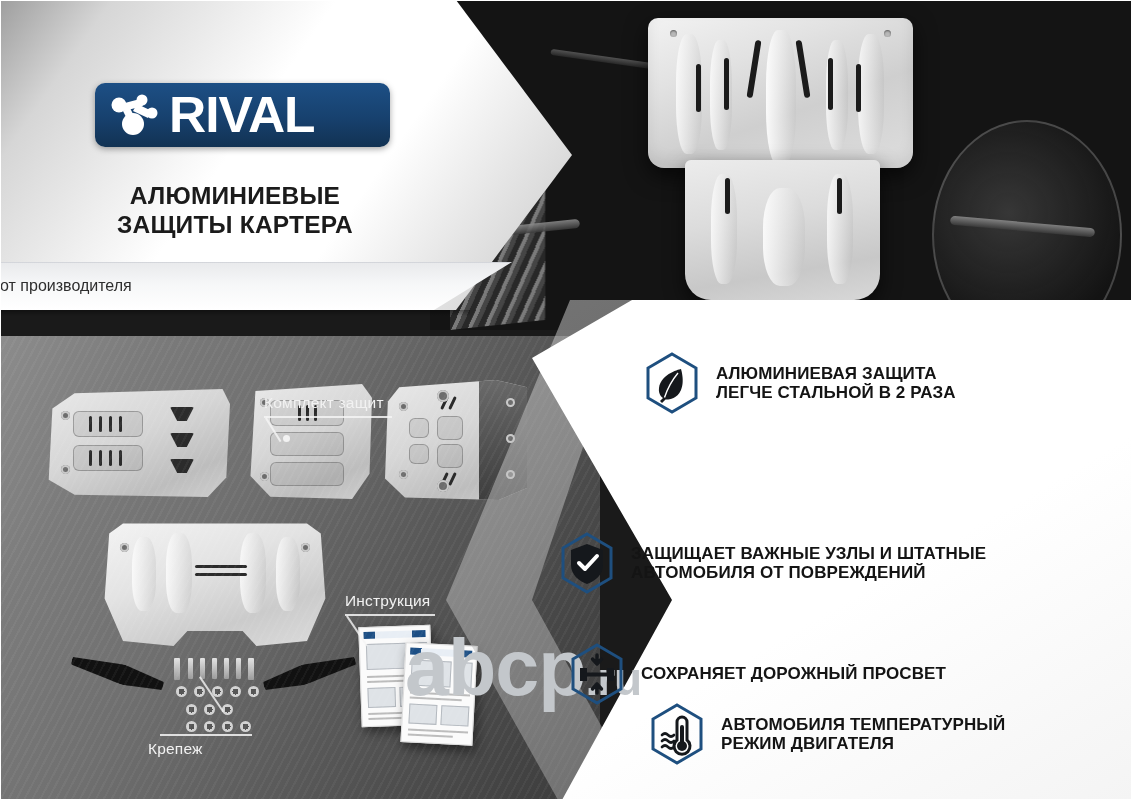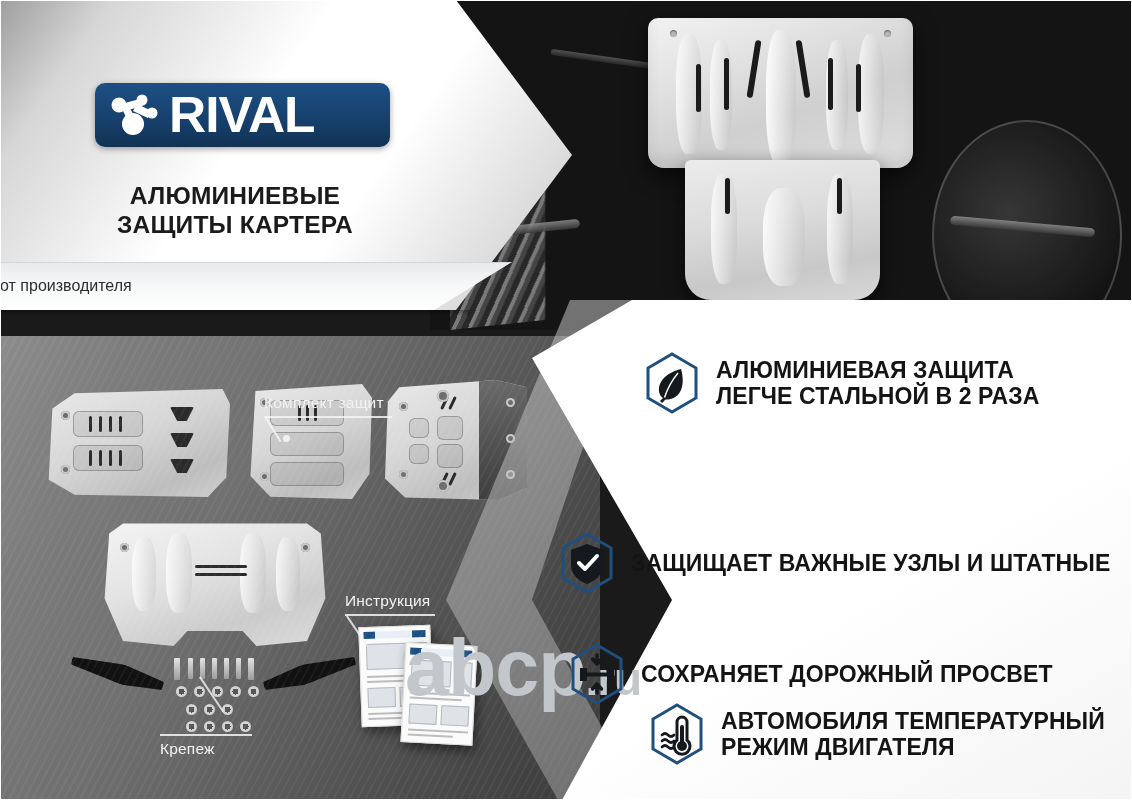--- a/index.html
+++ b/index.html
@@ -189,21 +189,21 @@
     font-size:79px; font-weight:bold; color:#c3c7cb;
     letter-spacing:-1px; line-height:1; user-select:none;
   }
   .watermark .ru { font-size:46px; font-weight:bold; color:#c3c7cb; }
 
   
   .features { position:absolute; left:0; top:0; width:1132px; height:800px; }
   .feature { position:absolute; display:flex; align-items:center; gap:16px; }
   .hexwrap { width:56px; height:62px; flex:0 0 auto; }
   .ftext {
-    font-size:23px; font-weight:bold; color:#141414;
+    font-size:17px; font-weight:bold; color:#141414;
     line-height:1.14; letter-spacing:.1px; white-space:pre-line;
   }
 
   
   .frame { position:absolute; inset:0; border:1px solid #ffffff; pointer-events:none; }
 </style>
 </head>
 <body>
 
 <div id="banner">
@@ -389,21 +389,21 @@
   <div class="callout-rule" style="left:264px; top:416px; width:128px;"></div>
   <div class="callout-lead" style="left:266px; top:417px; width:28px; transform:rotate(58deg);"></div>
   <div class="callout-dot" style="left:283px; top:435px;"></div>
 
   <div class="callout" style="left:345px; top:592px;">Инструкция</div>
   <div class="callout-rule" style="left:345px; top:614px; width:90px;"></div>
   <div class="callout-lead" style="left:347px; top:615px; width:36px; transform:rotate(56deg);"></div>
 
   <div class="callout-lead" style="left:200px; top:676px; width:42px; transform:rotate(56deg);"></div>
   <div class="callout-rule" style="left:160px; top:734px; width:92px;"></div>
-  <div class="callout" style="left:160px; top:740px;">Крепеж</div>
+  <div class="callout" style="left:148px; top:740px;">Крепеж</div>
 
   <div class="adv-panel-grey"></div>
   <div class="adv-panel"></div>
 
   <div class="watermark">
     <span>abcp</span><span class="ru">.ru</span>
   </div>
 
   <div class="features">
 
@@ -420,21 +420,21 @@
 
 
     <div class="feature" style="left:559px; top:532px;">
       <span class="hexwrap">
         <svg viewBox="0 0 56 62" width="56" height="62">
           <polygon points="28,2 52,16 52,46 28,60 4,46 4,16" fill="none" stroke="#1e4f7f" stroke-width="3"></polygon>
           <path d="M28 12 L44 18 V33 C44 43 36 49 28 52 C20 49 12 43 12 33 V18 Z" fill="#15181c"></path>
           <path d="M20 31 l6 6 12 -13" stroke="#ffffff" stroke-width="4" fill="none" stroke-linecap="round" stroke-linejoin="round"></path>
         </svg>
       </span>
-      <span class="ftext"><span>ЗАЩИЩАЕТ ВАЖНЫЕ УЗЛЫ И ШТАТНЫЕ</span><br></span>
+      <span class="ftext"><span>ЗАЩИЩАЕТ ВАЖНЫЕ УЗЛЫ И ШТАТНЫЕ</span><br><span>АВТОМОБИЛЯ ОТ ПОВРЕЖДЕНИЙ</span></span>
     </div>
 
     <div class="feature" style="left:569px; top:643px;">
       <span class="hexwrap">
         <svg viewBox="0 0 56 62" width="56" height="62">
           <polygon points="28,2 52,16 52,46 28,60 4,46 4,16" fill="none" stroke="#1e4f7f" stroke-width="3"></polygon>
           <rect x="11" y="25" width="7" height="13" fill="#15181c"></rect>
           <rect x="38" y="25" width="7" height="13" fill="#15181c"></rect>
           <rect x="11" y="29.5" width="34" height="4" fill="#15181c"></rect>
           <path d="M28 12 v9 M28 21 l-4.5 -5 M28 21 l4.5 -5" stroke="#15181c" stroke-width="3.4" fill="none" stroke-linecap="round"></path>

